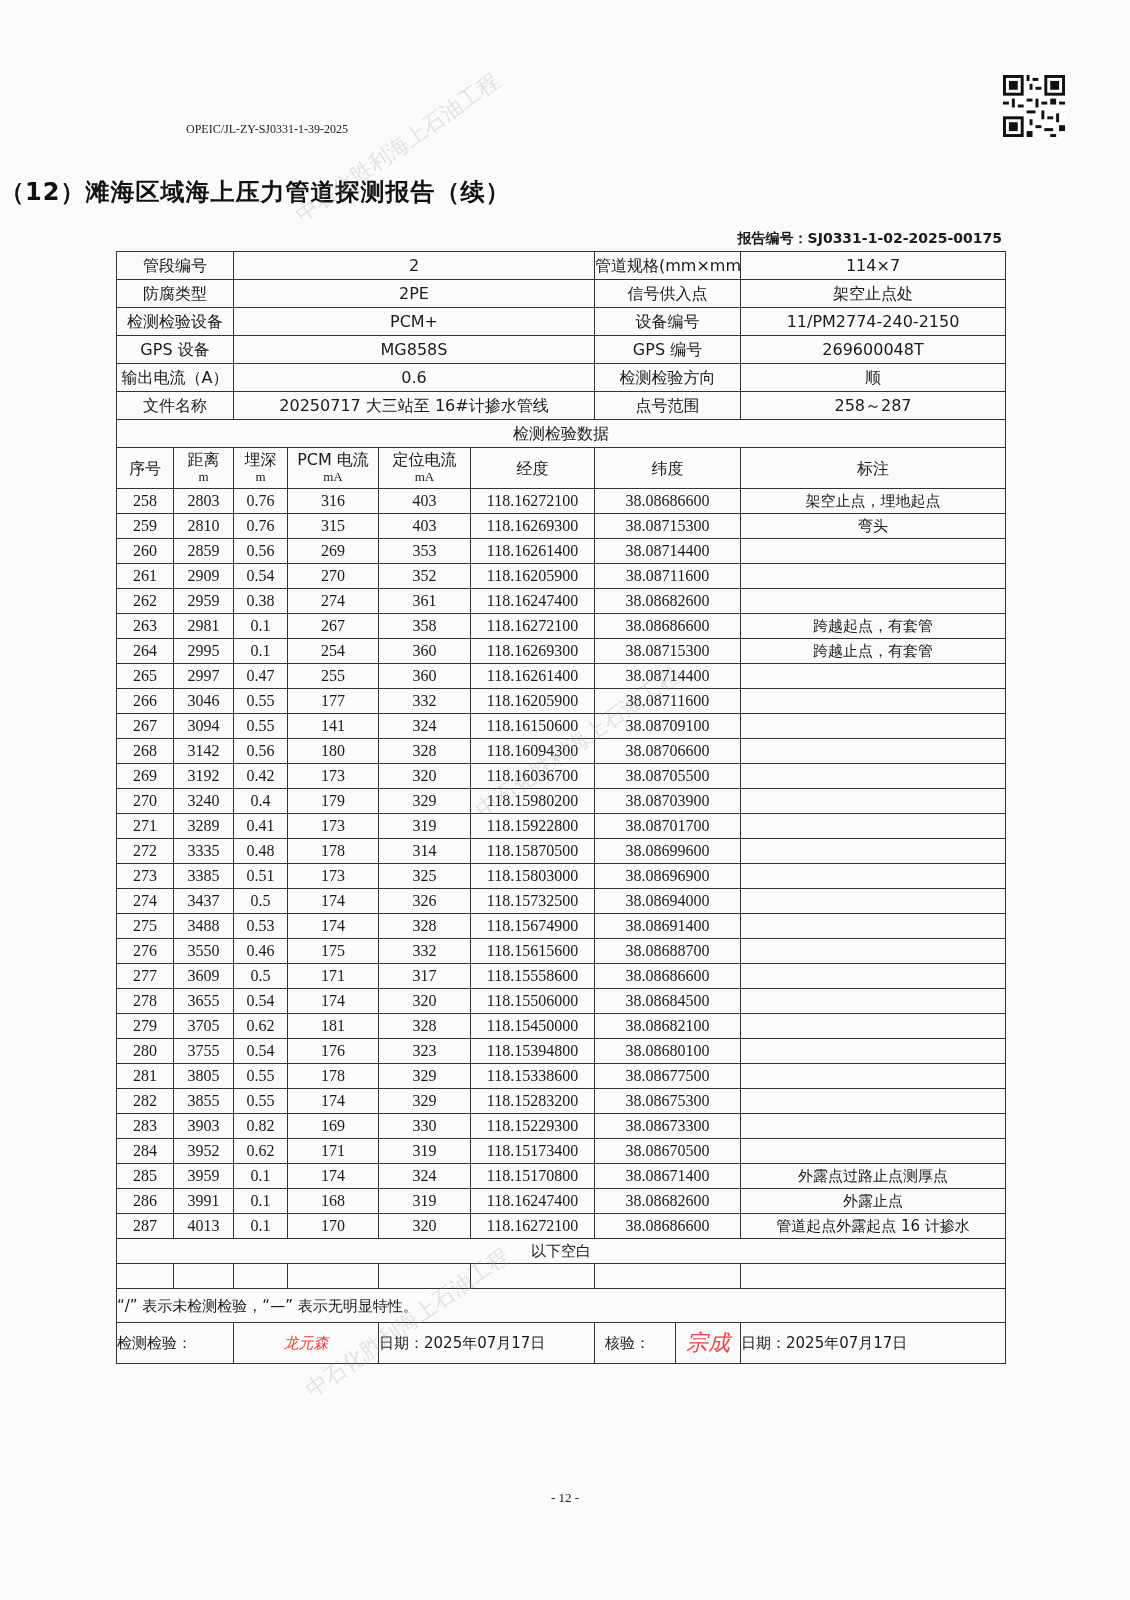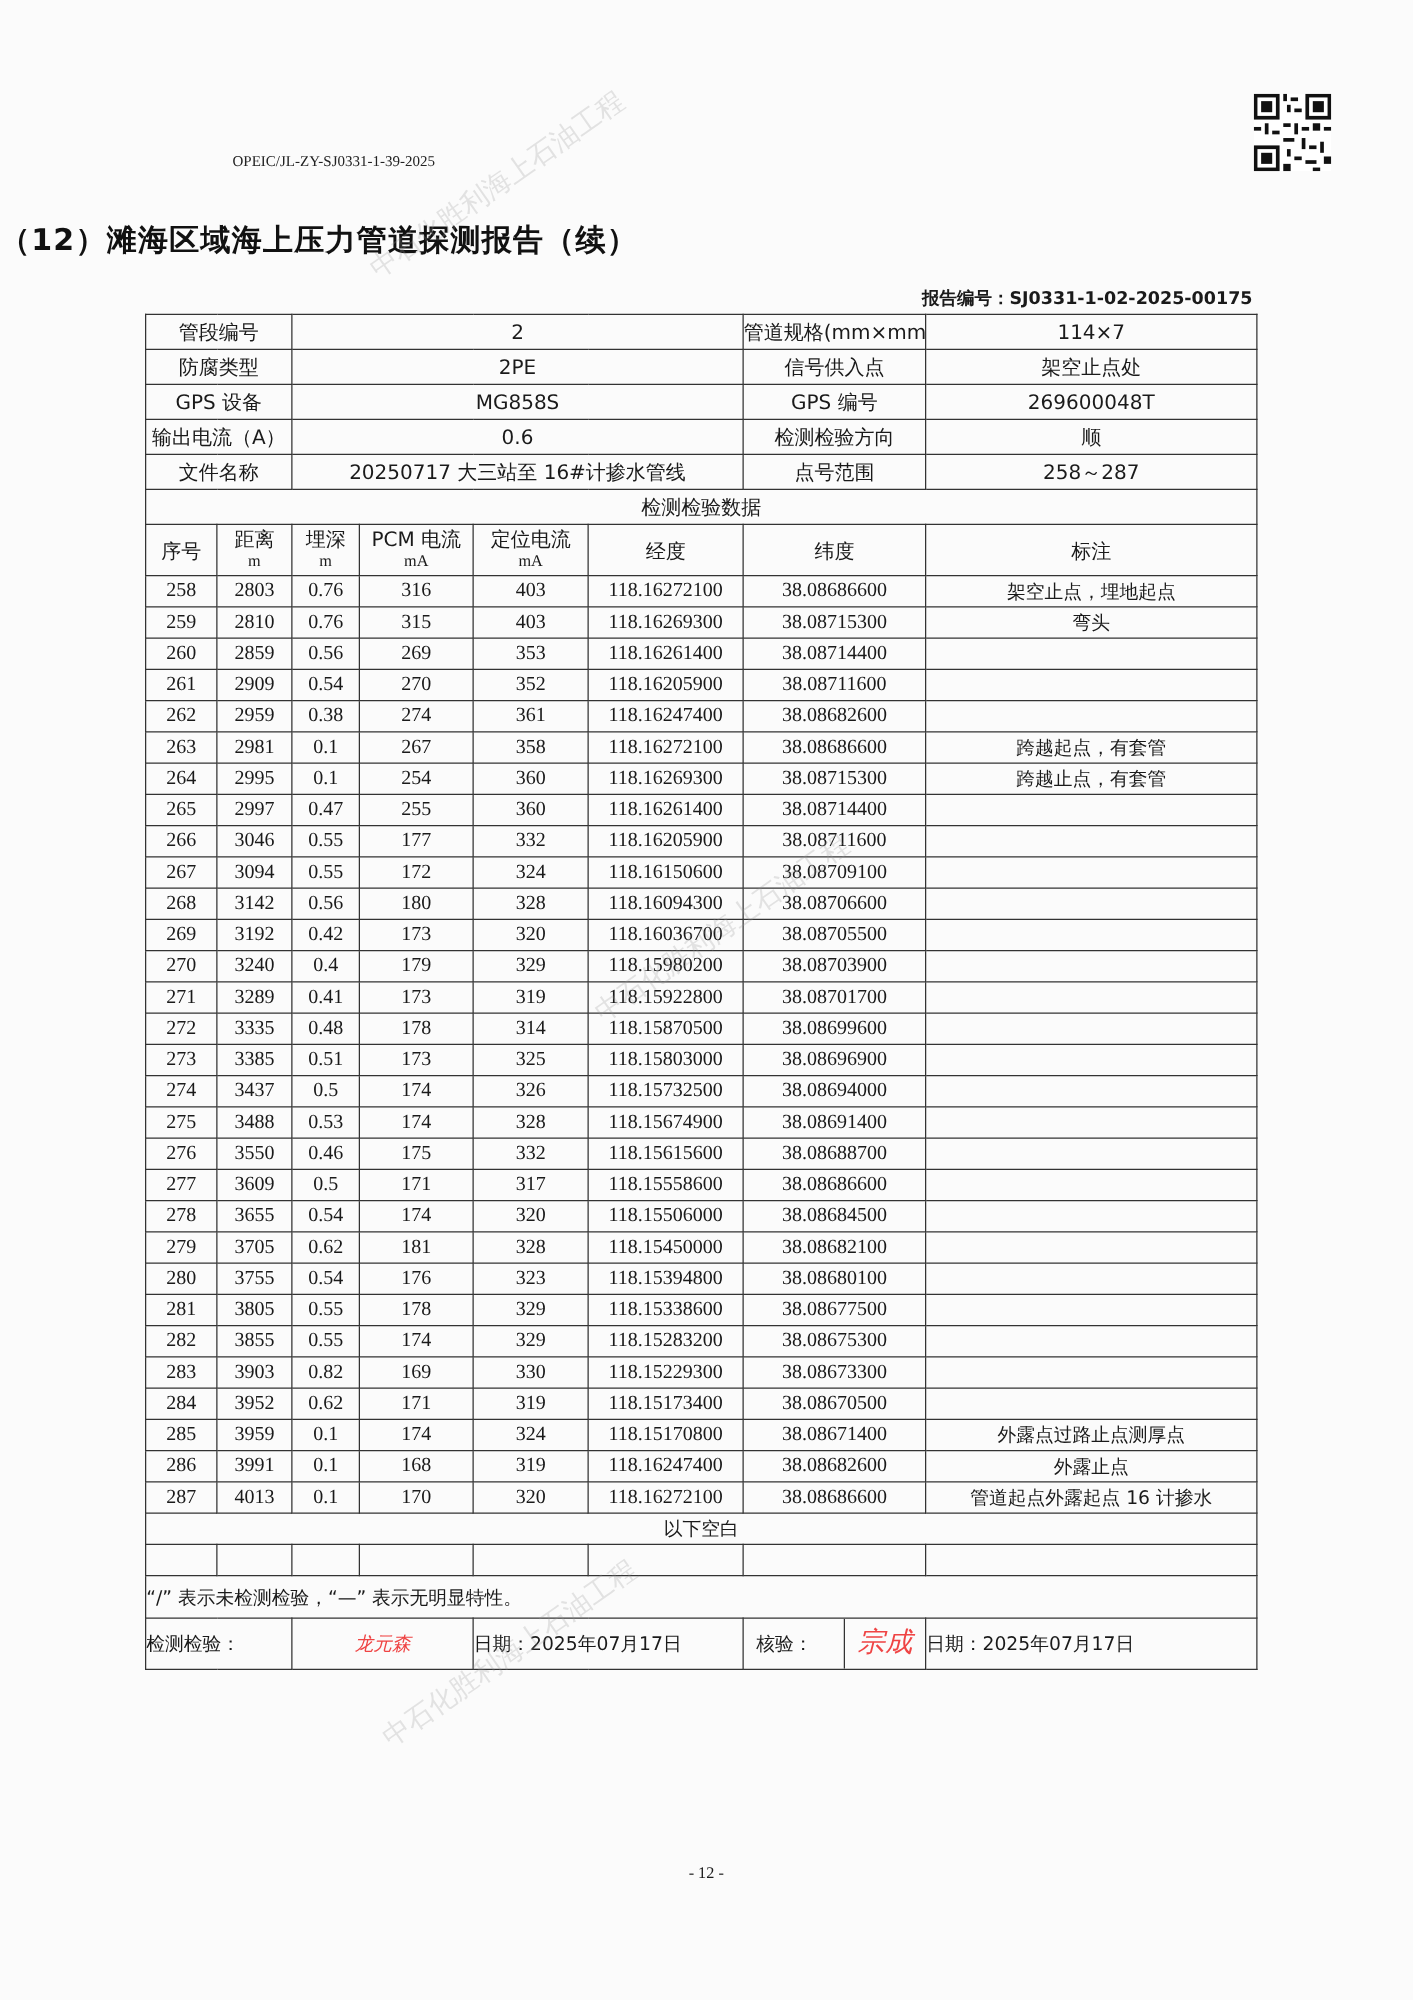--- a/index.html
+++ b/index.html
@@ -10,21 +10,21 @@
   .doc-code { position: absolute; left: 186px; top: 122px; font-size: 12px; font-family: "Liberation Serif", serif; color: #222; }
   .qr { position: absolute; left: 1003px; top: 75px; width: 62px; height: 62px; }
   .title { position: absolute; left: 0; width: 1130px; top: 176px; text-align: left; font-size: 24px; font-weight: bold; letter-spacing: 1px; font-family: "DejaVu Sans", sans-serif; color: #111; }
   .report-no { position: absolute; right: 128px; top: 230px; font-size: 14px; font-weight: bold; font-family: "DejaVu Sans", sans-serif; text-align: right; }
   table { position: absolute; left: 116px; top: 251px; width: 889px; border-collapse: collapse; table-layout: fixed; }
   td { border: 1.5px solid #333; text-align: center; vertical-align: middle; padding: 0; font-size: 15px; height: 24px; line-height: 18px; overflow: hidden; white-space: nowrap; font-family: "DejaVu Sans", sans-serif; }
   td.num { font-family: "Liberation Serif", "DejaVu Serif", serif; font-size: 16px; }
   tr.meta td { height: 27px; font-size: 16px; }
   tr.colhead td { height: 40px; font-size: 16px; line-height: 17px; }
   tr.colhead td .unit { display: block; font-size: 13px; font-family: "Liberation Serif", serif; }
-  tr.section td { height: 27px; font-size: 16px; }
+  tr.section td { height: 27px; font-size: 16px; font-family: Liberation Serif, serif; }
   td.left { text-align: left; }
   tr.note td { height: 33px; }
   tr.sign td { height: 40px; font-size: 15px; }
   .sig { font-family: "DejaVu Serif", serif; font-style: italic; font-size: 22px; color: #ef4444; }
   .page-no { position: absolute; left: 0; width: 1130px; top: 1490px; text-align: center; font-size: 13px; font-family: "Liberation Serif", serif; }
   .watermark { position: absolute; color: rgba(150,150,150,0.25); font-size: 22px; transform: rotate(-35deg); transform-origin: left top; white-space: nowrap; font-family: "DejaVu Sans", sans-serif; pointer-events: none; }
 </style>
 </head>
 <body>
 
@@ -90,20 +90,26 @@
         <td>管道规格(mm×mm)</td>
         <td>114×7</td>
       </tr>
       <tr class="meta">
         <td colspan="2">防腐类型</td>
         <td colspan="4">2PE</td>
         <td>信号供入点</td>
         <td>架空止点处</td>
       </tr>
       <tr class="meta">
+        <td colspan="2">检测检验设备</td>
+        <td colspan="4">PCM+</td>
+        <td>设备编号</td>
+        <td>11/PM2774-240-2150</td>
+      </tr>
+      <tr class="meta">
         <td colspan="2">GPS 设备</td>
         <td colspan="4">MG858S</td>
         <td>GPS 编号</td>
         <td>269600048T</td>
       </tr>
       <tr class="meta">
         <td colspan="2">输出电流（A）</td>
         <td colspan="4">0.6</td>
         <td>检测检验方向</td>
         <td>顺</td>
@@ -214,21 +220,21 @@
         <td class="num">177</td>
         <td class="num">332</td>
         <td class="num">118.16205900</td>
         <td class="num">38.08711600</td>
         <td class=""></td>
       </tr>
       <tr>
         <td class="num">267</td>
         <td class="num">3094</td>
         <td class="num">0.55</td>
-        <td class="num">172</td>
+        <td class="num">141</td>
         <td class="num">324</td>
         <td class="num">118.16150600</td>
         <td class="num">38.08709100</td>
         <td class=""></td>
       </tr>
       <tr>
         <td class="num">268</td>
         <td class="num">3142</td>
         <td class="num">0.56</td>
         <td class="num">180</td>

